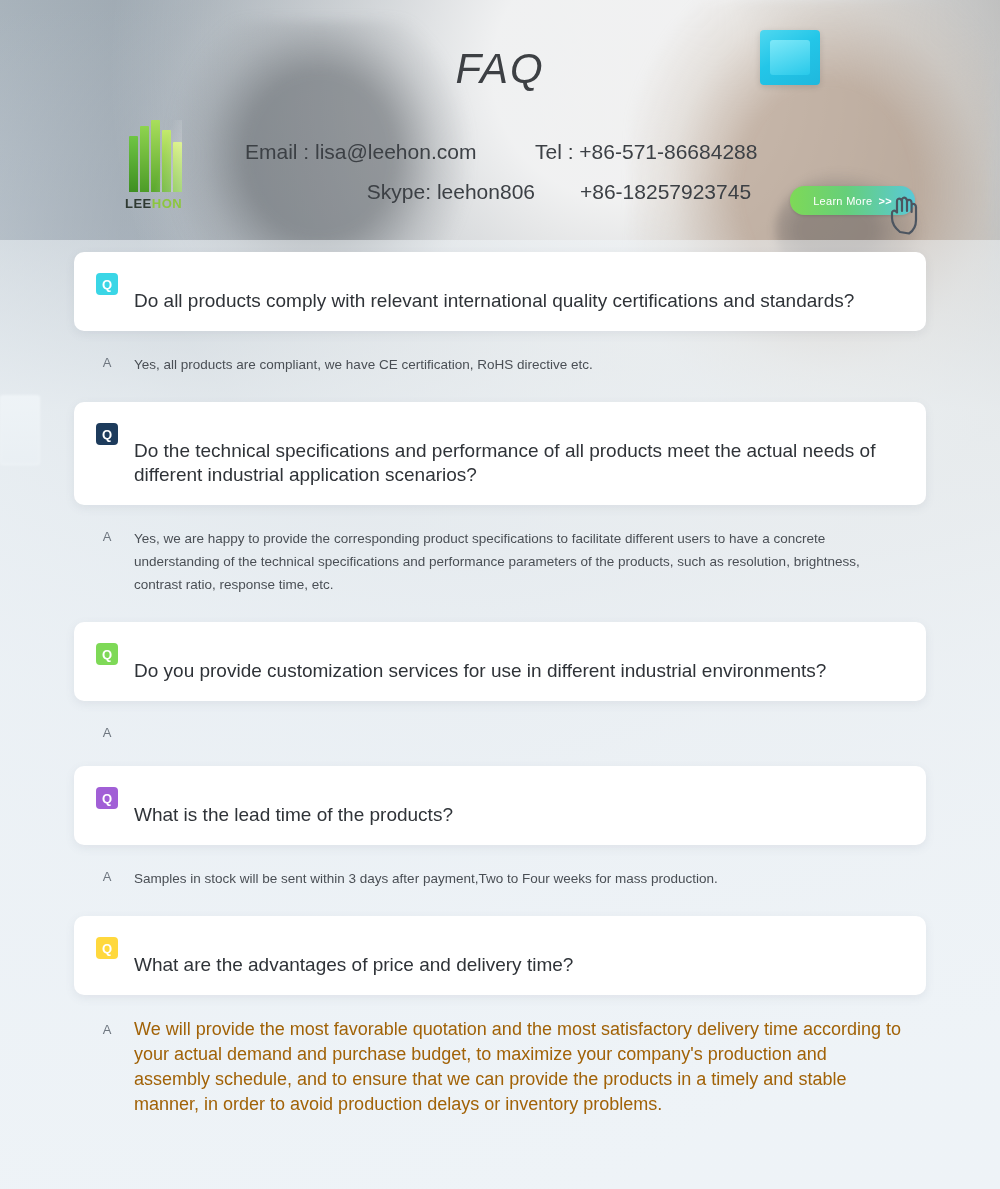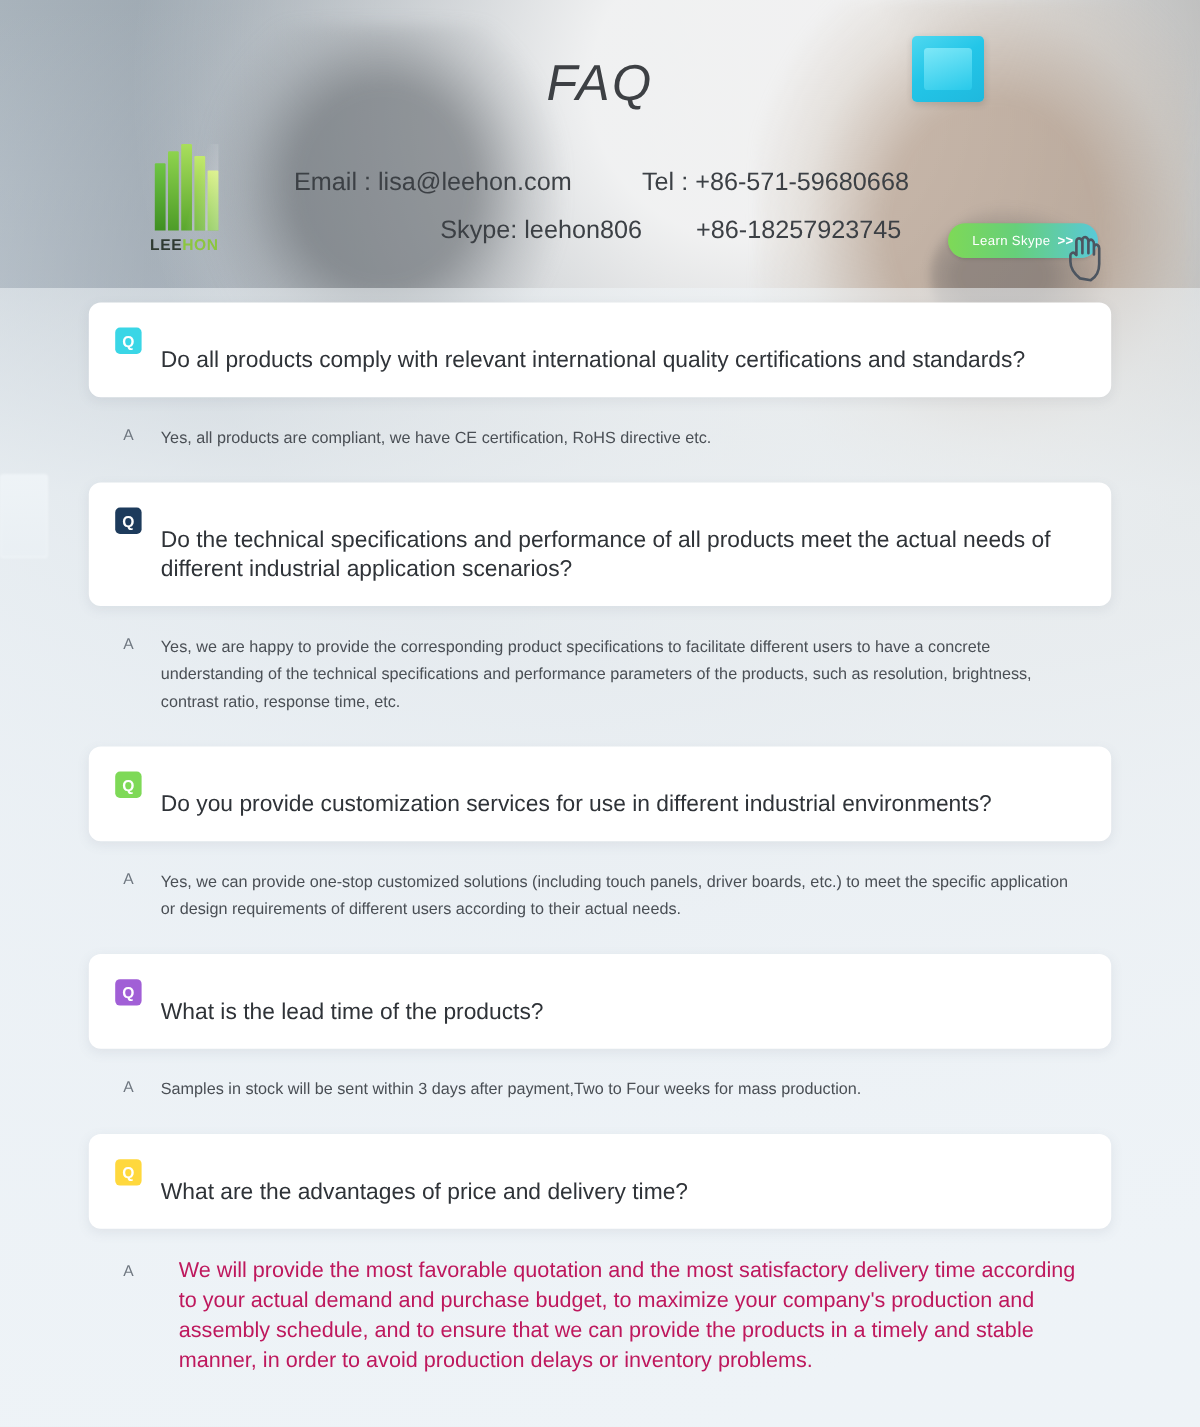--- a/index.html
+++ b/index.html
@@ -233,23 +233,22 @@
   }
   .a-text {
     font-size: 13.5px;
     line-height: 23px;
     color: #4a4f55;
     max-width: 760px;
   }
   .a-text.large {
     font-size: 18px;
     line-height: 25px;
-    color: #be185d;
+    color: #a16207;
     max-width: 770px;
-    margin-left: 15px;
   }
   .a-badge.large { margin-top: 5px; }
 </style>
 </head>
 <body>
 
 <div class="bg">
   <div class="bg-person-left"></div>
   <div class="bg-person-right"></div>
   <div class="bg-headset"></div>
@@ -271,29 +270,29 @@
         <i></i>
         <i></i>
     </div>
     <div class="wordmark">
       <span class="dark">LEE</span><span class="light">HON</span>
     </div>
   </div>
 
   <div class="contact">
     <span class="row">
-      <span class="c-email">Email : lisa@leehon.com</span><span class="c-tel">Tel : +86-571-59680668</span>
+      <span class="c-email">Email : lisa@leehon.com</span><span class="c-tel">Tel : +86-571-86684288</span>
     </span>
     <span class="row">
       <span class="c-skype">Skype: leehon806</span><span class="c-tel2">+86-18257923745</span>
     </span>
   </div>
 
   <button class="learn-more">
-    <span>Learn Skype</span>
+    <span>Learn More</span>
     <span class="arrows">&gt;&gt;</span>
   </button>
 
   <svg class="cursor-hand" viewBox="0 0 38 44">
     <path d="M14 40 C9 36 6 31 6 26 L6 21 C6 19 8 18 9.5 19 L11 20.5 L11 9 C11 7 13 6 14.5 7 C15.5 7.7 16 8.8 16 10 L16 19 L16 8 C16 6 18 5 19.5 6 C20.5 6.7 21 7.8 21 9 L21 19 L21 10 C21 8 23 7.2 24.3 8.2 C25.2 8.9 25.6 9.9 25.6 11 L25.6 20 L25.6 14 C25.6 12.2 27.4 11.4 28.7 12.3 C29.5 12.9 30 13.8 30 14.9 L30 28 C30 34 27 39 23 41.5 Z" fill="none" stroke="#4c5560" stroke-width="2.2" stroke-linejoin="round"></path>
   </svg>
 
   <div class="faq-list">
 
     <div class="qa-block">
@@ -318,21 +317,20 @@
       </div>
     </div>
 
     <div class="qa-block">
       <div class="q-card">
         <div class="q-badge" style="background:#7ed957">Q</div>
         <div class="q-text">Do you provide customization services for use in different industrial environments?</div>
       </div>
       <div class="a-row">
         <div class="a-badge">A</div>
-        <div class="a-text">Yes, we can provide one-stop customized solutions (including touch panels, driver boards, etc.) to meet the specific application or design requirements of different users according to their actual needs.</div>
       </div>
     </div>
 
     <div class="qa-block">
       <div class="q-card">
         <div class="q-badge" style="background:#a15fd6">Q</div>
         <div class="q-text">What is the lead time of the products?</div>
       </div>
       <div class="a-row">
         <div class="a-badge">A</div>

